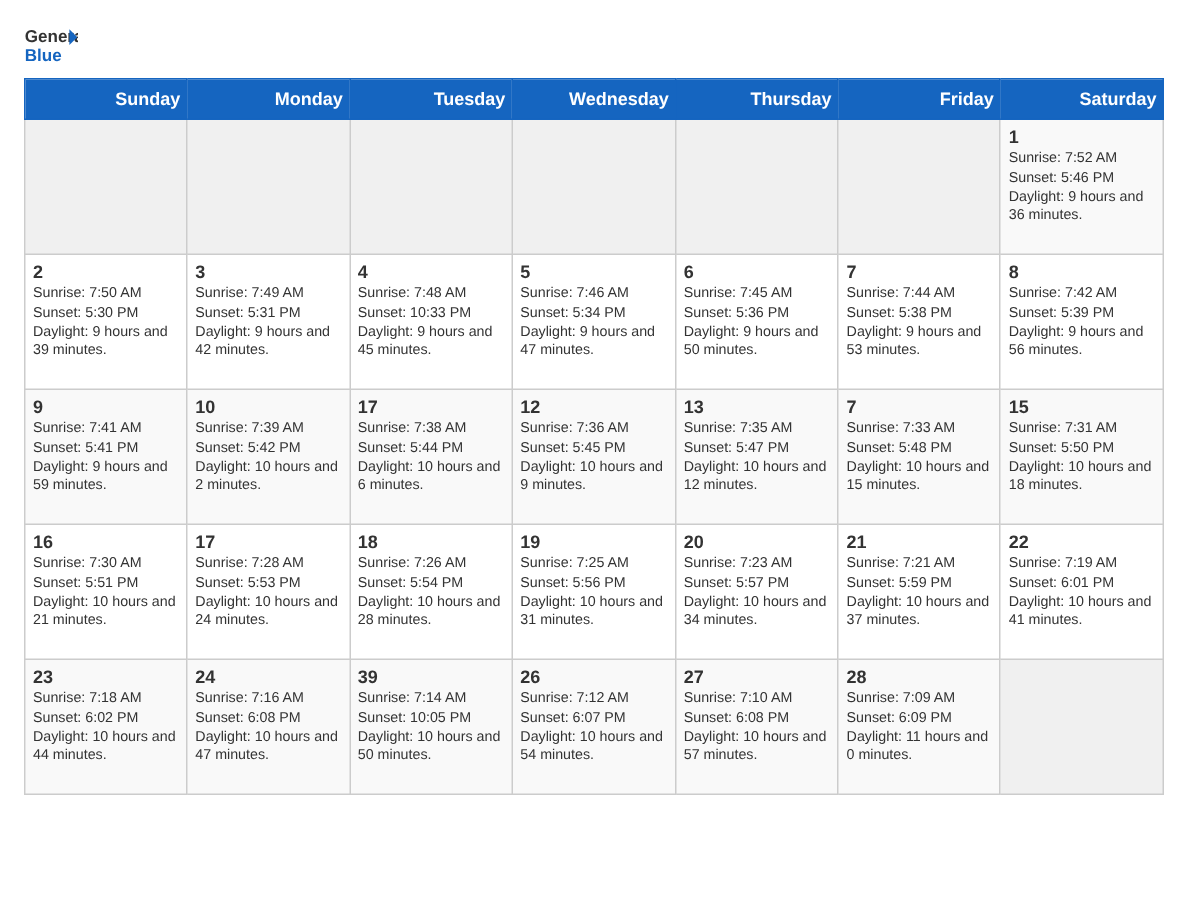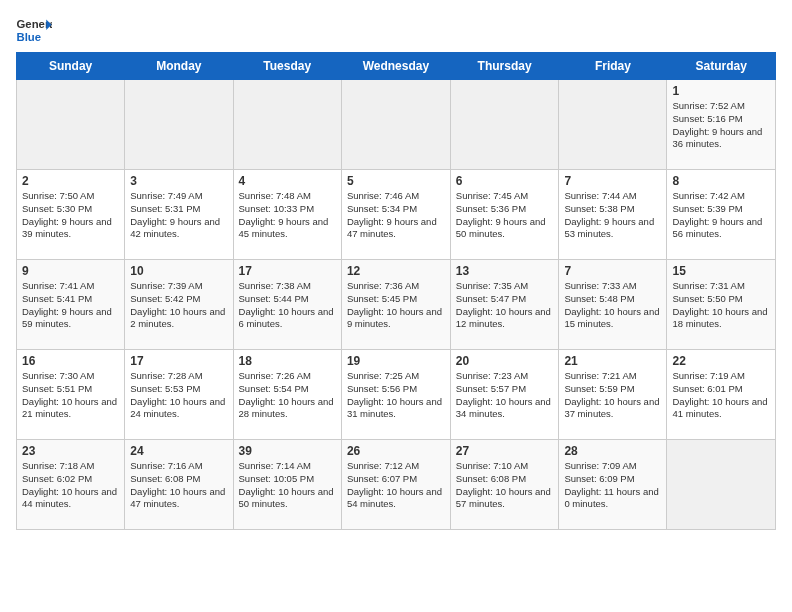--- a/index.html
+++ b/index.html
@@ -40,21 +40,21 @@
     .calendar {
       width: 100%;
       border-collapse: collapse;
       border: 1px solid #ccc;
     }
     .calendar th {
       background: #1565c0;
       color: #fff;
       font-size: 12px;
       padding: 6px 4px;
-      text-align: center;
+      text-align: right;
       border: 1px solid #1565c0;
     }
     .calendar td {
       vertical-align: top;
       padding: 4px 5px;
       font-size: 10px;
       color: #333;
       border: 1px solid #ccc;
       width: 110px;
       height: 90px;
@@ -112,21 +112,21 @@
   <tr>
         <td class="empty"></td>
         <td class="empty"></td>
         <td class="empty"></td>
         <td class="empty"></td>
         <td class="empty"></td>
         <td class="empty"></td>
         <td>
           <span class="day-number">1</span>
           <div class="day-info">Sunrise: 7:52 AM
-Sunset: 5:16 PM
+Sunset: 5:46 PM
 Daylight: 9 hours and 36 minutes.</div>
         </td>
       </tr>
       <tr>
         <td>
           <span class="day-number">2</span>
           <div class="day-info">Sunrise: 7:50 AM
 Sunset: 5:30 PM
 Daylight: 9 hours and 39 minutes.</div>
         </td>

